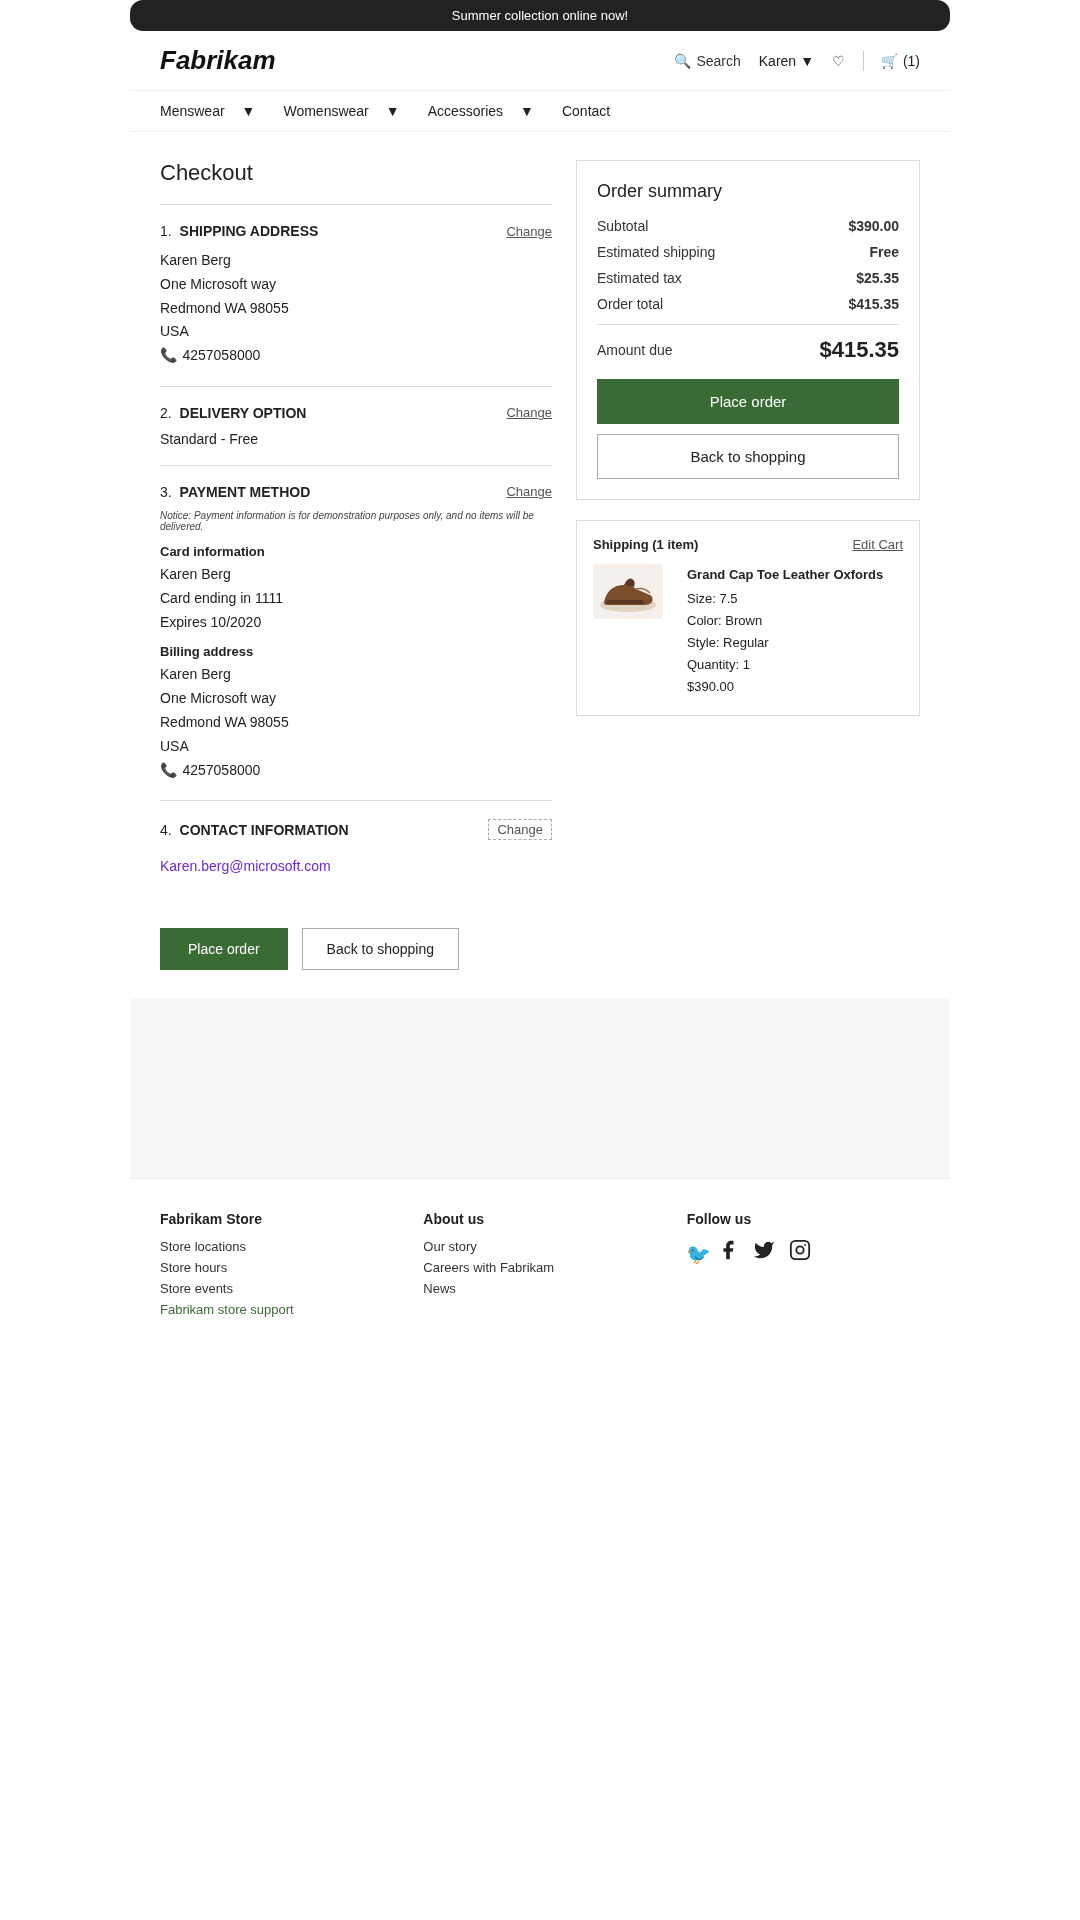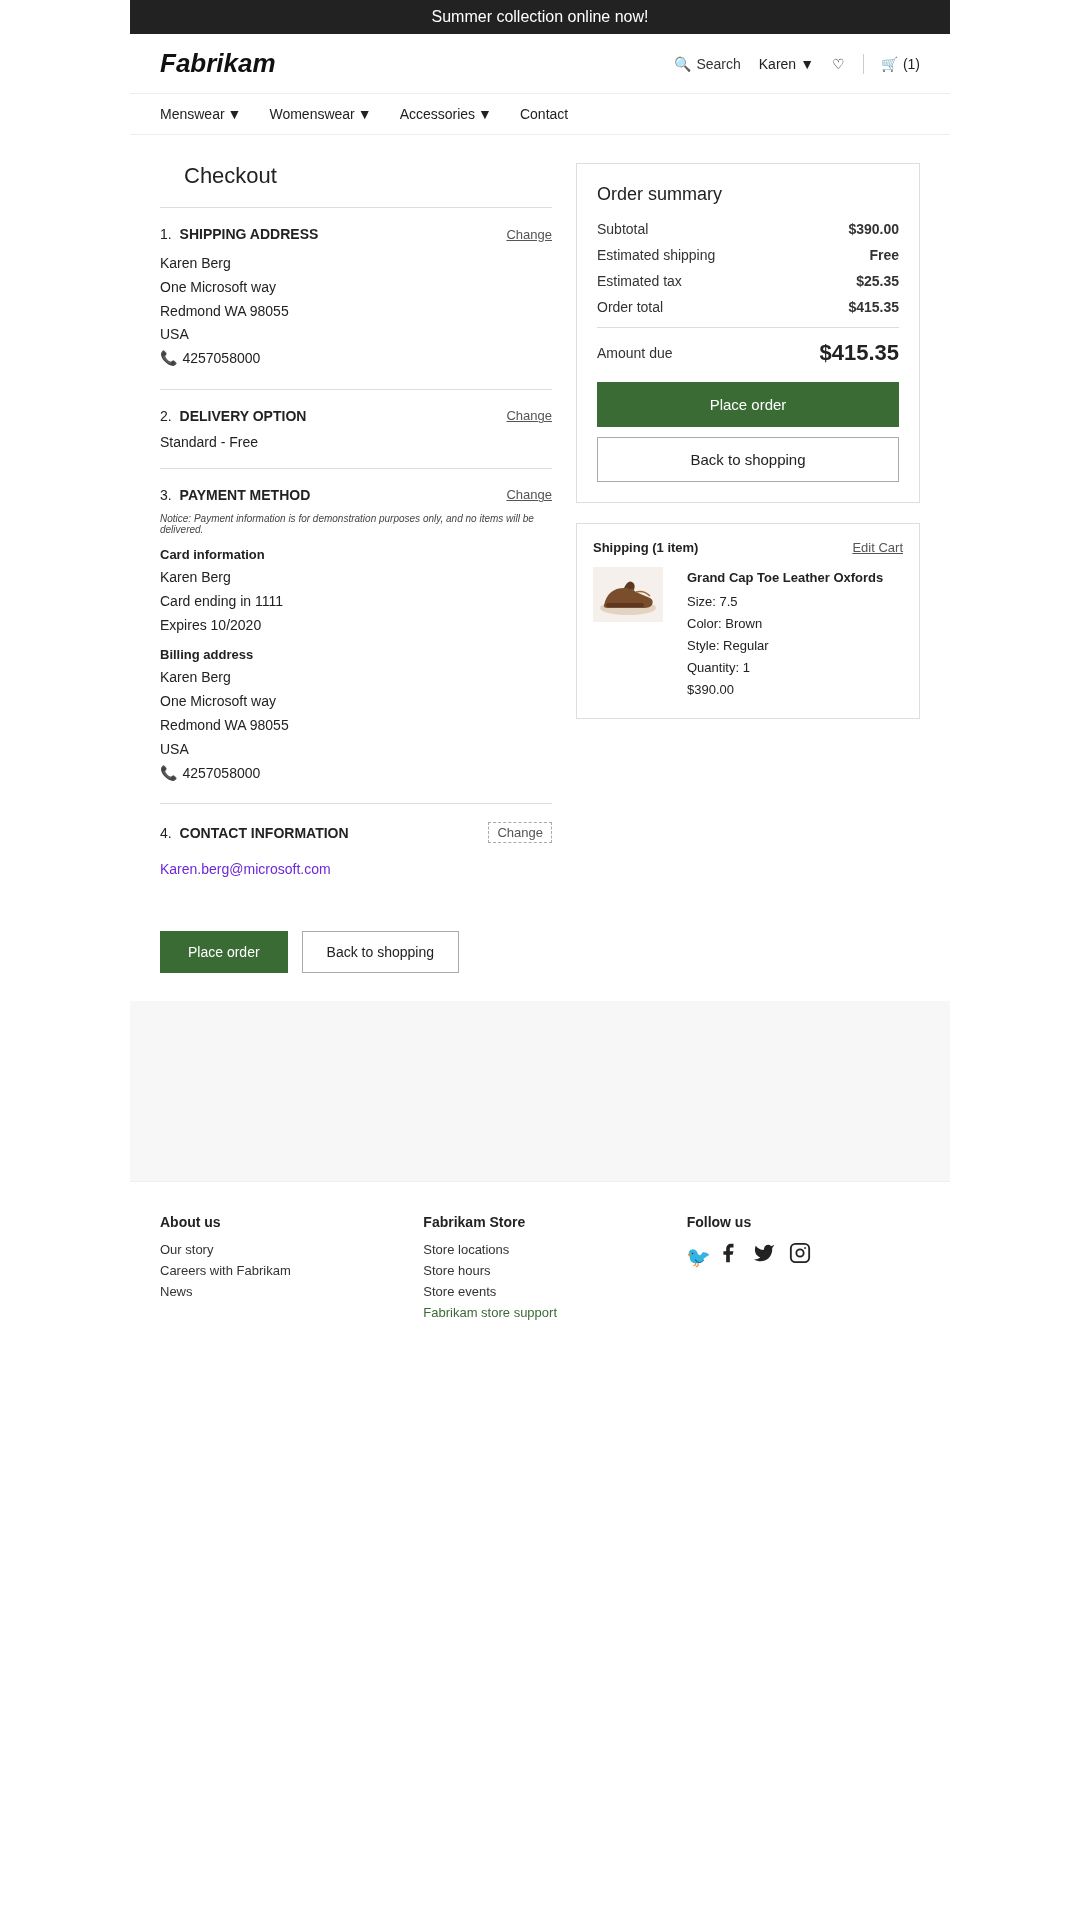--- a/index.html
+++ b/index.html
@@ -4,21 +4,22 @@
   <style>
     * { box-sizing: border-box; margin: 0; padding: 0; }
     body { font-family: 'Segoe UI', Arial, sans-serif; font-size: 15px; color: #222; background: #fff; width: 820px; margin: 0 auto; }
 
     
     .top-banner {
       background: #222;
       color: #fff;
       text-align: center;
       padding: 8px;
-      font-size: 16px;
+      font-size: 13px;
+      border-radius: 13px;
     }
 
     
     .header {
       display: flex;
       align-items: center;
       justify-content: space-between;
       padding: 14px 30px;
       border-bottom: 1px solid #eee;
     }
@@ -57,42 +58,41 @@
     
     .nav {
       display: flex;
       gap: 28px;
       padding: 12px 30px;
       border-bottom: 1px solid #eee;
     }
     .nav-item {
       display: flex;
       align-items: center;
-      gap: 3px;
+      gap: 17px;
       font-size: 14px;
       color: #222;
       cursor: pointer;
     }
 
     
     .main-content {
       display: flex;
       gap: 24px;
       padding: 28px 30px;
     }
 
     
     .checkout-left {
       flex: 1;
     }
     .checkout-title {
       font-size: 22px;
       font-weight: normal;
       margin-bottom: 18px;
-      margin-left: 24px;
     }
     .section {
       border-top: 1px solid #ddd;
       padding: 18px 0;
     }
     .section-header {
       display: flex;
       justify-content: space-between;
       align-items: center;
       margin-bottom: 10px;
@@ -457,32 +457,32 @@
 
 </div>
 
 <div class="footer-spacer"></div>
 
 <div class="footer">
   <div class="footer-cols">
 
 
     <div class="footer-col">
-      <div class="footer-col-title">About us</div>
-      <a class="footer-link">Our story</a>
-      <a class="footer-link">Careers with Fabrikam</a>
-      <a class="footer-link">News</a>
-    </div>
-
-    <div class="footer-col">
       <div class="footer-col-title">Fabrikam Store</div>
       <a class="footer-link">Store locations</a>
       <a class="footer-link">Store hours</a>
       <a class="footer-link">Store events</a>
       <a class="footer-link highlight">Fabrikam store support</a>
+    </div>
+
+    <div class="footer-col">
+      <div class="footer-col-title">About us</div>
+      <a class="footer-link">Our story</a>
+      <a class="footer-link">Careers with Fabrikam</a>
+      <a class="footer-link">News</a>
     </div>
 
     <div class="footer-col">
       <div class="footer-col-title">Follow us</div>
       <div class="social-icons">
         <span class="social-icon">🐦
           
           <svg width="22" height="22" viewBox="0 0 24 24" fill="#222">
               <path d="M18 2h-3a5 5 0 00-5 5v3H7v4h3v8h4v-8h3l1-4h-4V7a1 1 0 011-1h3z"></path>
             </svg>

